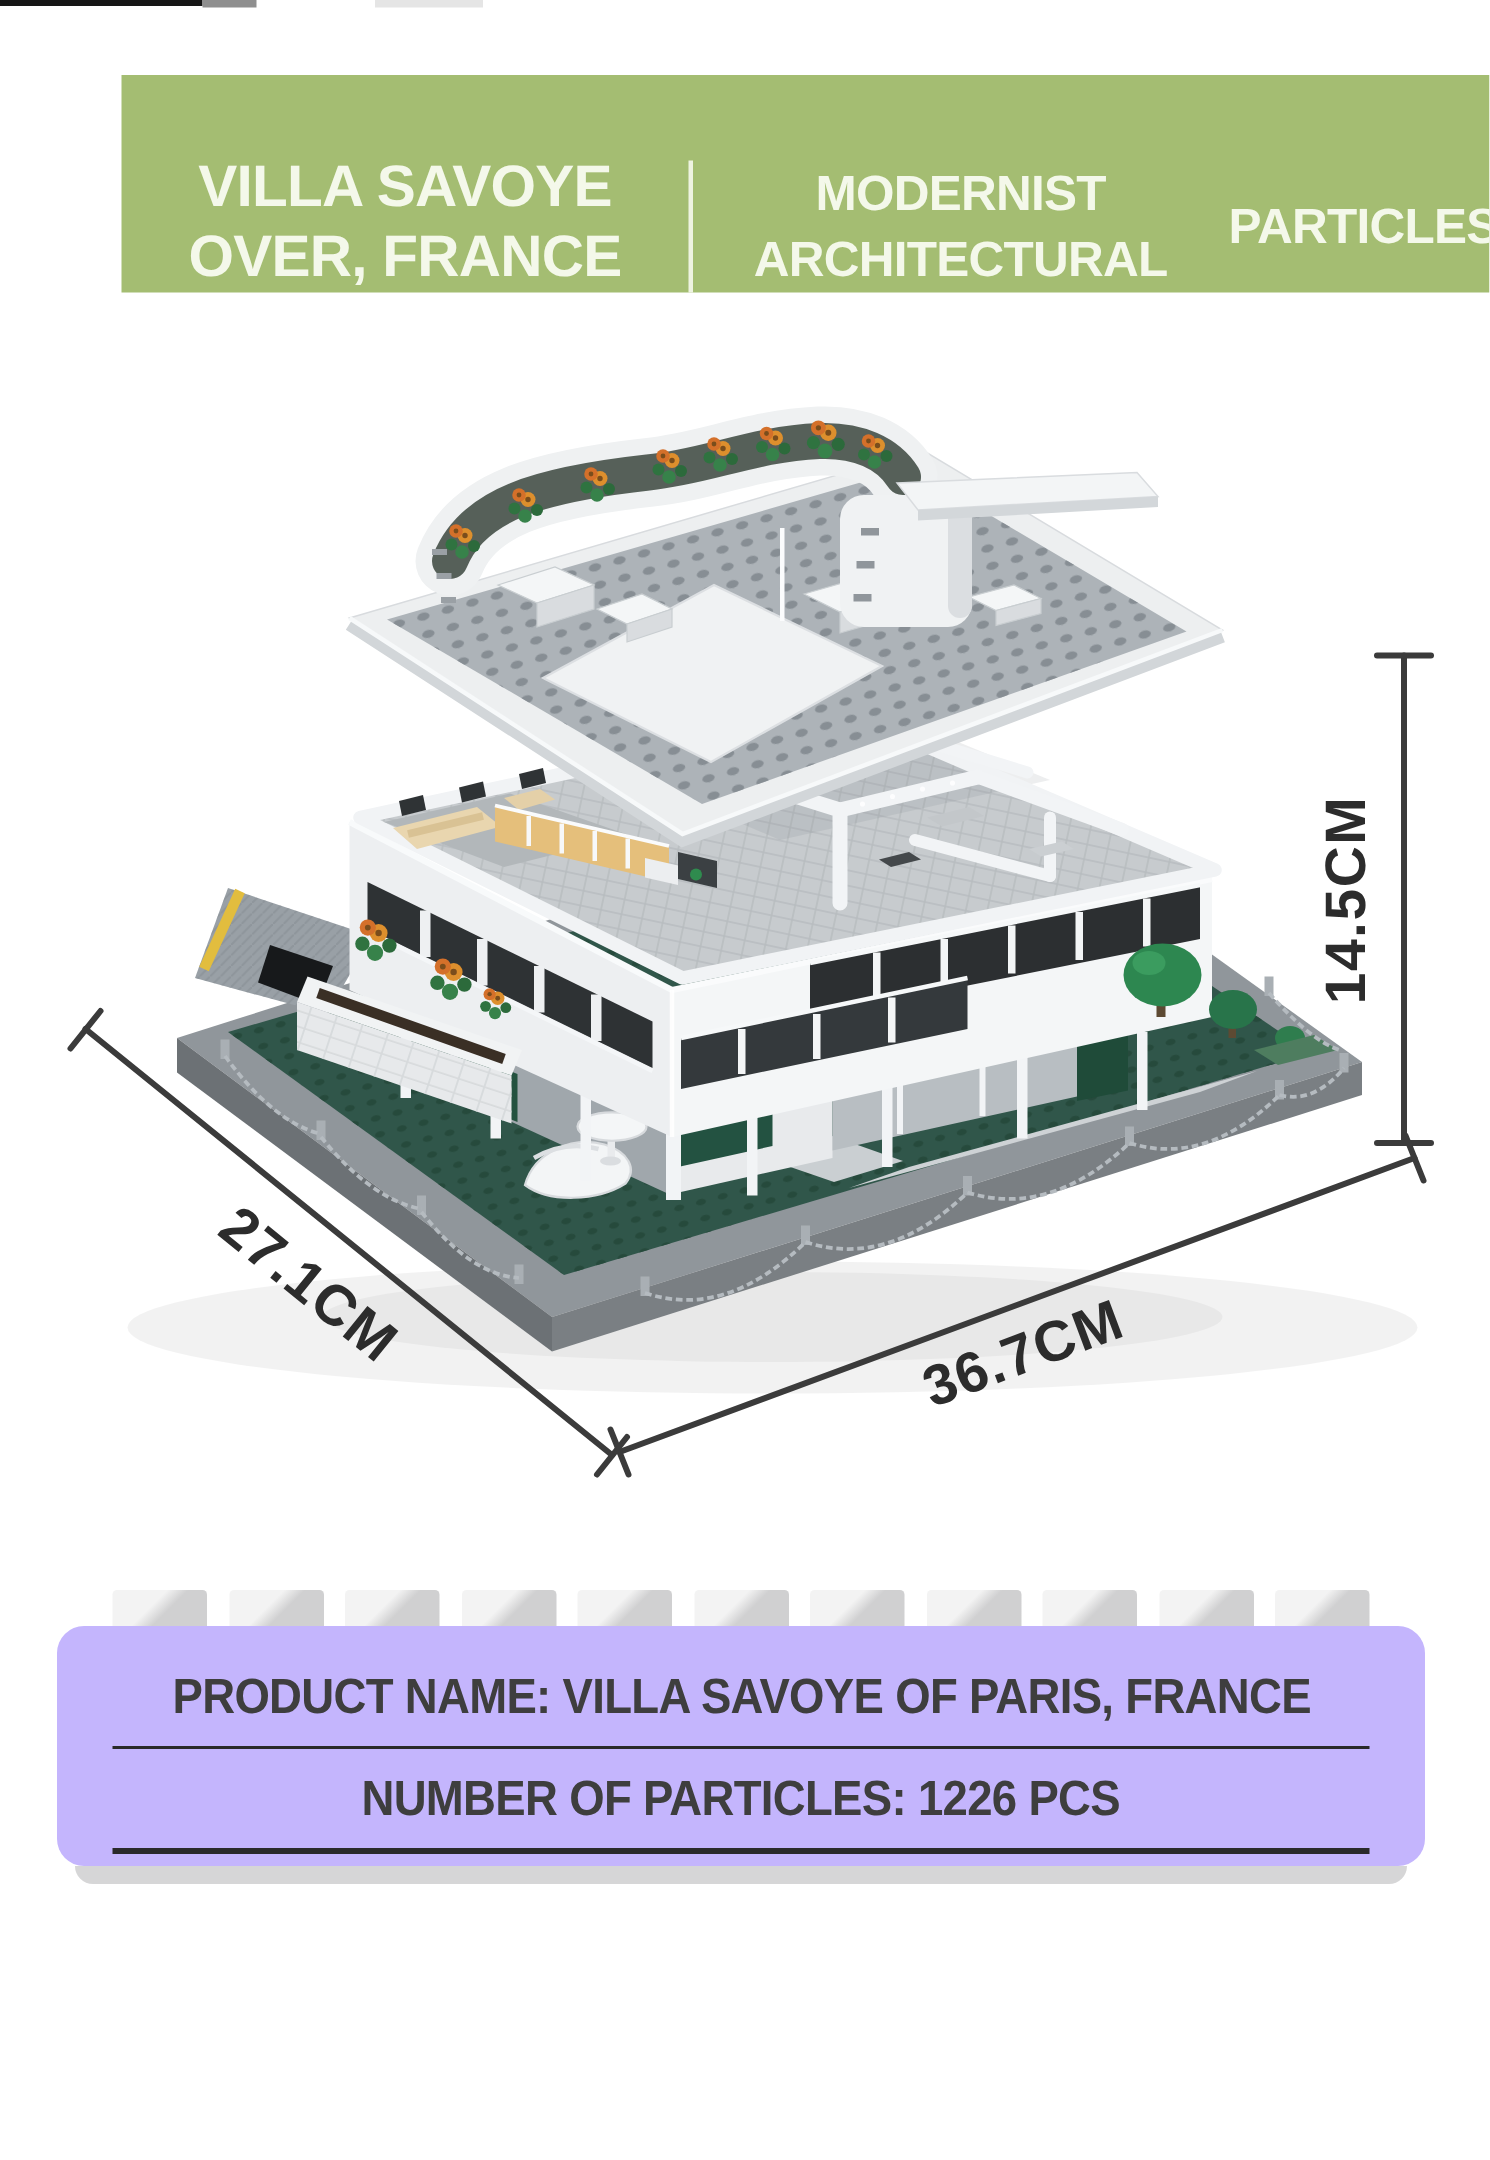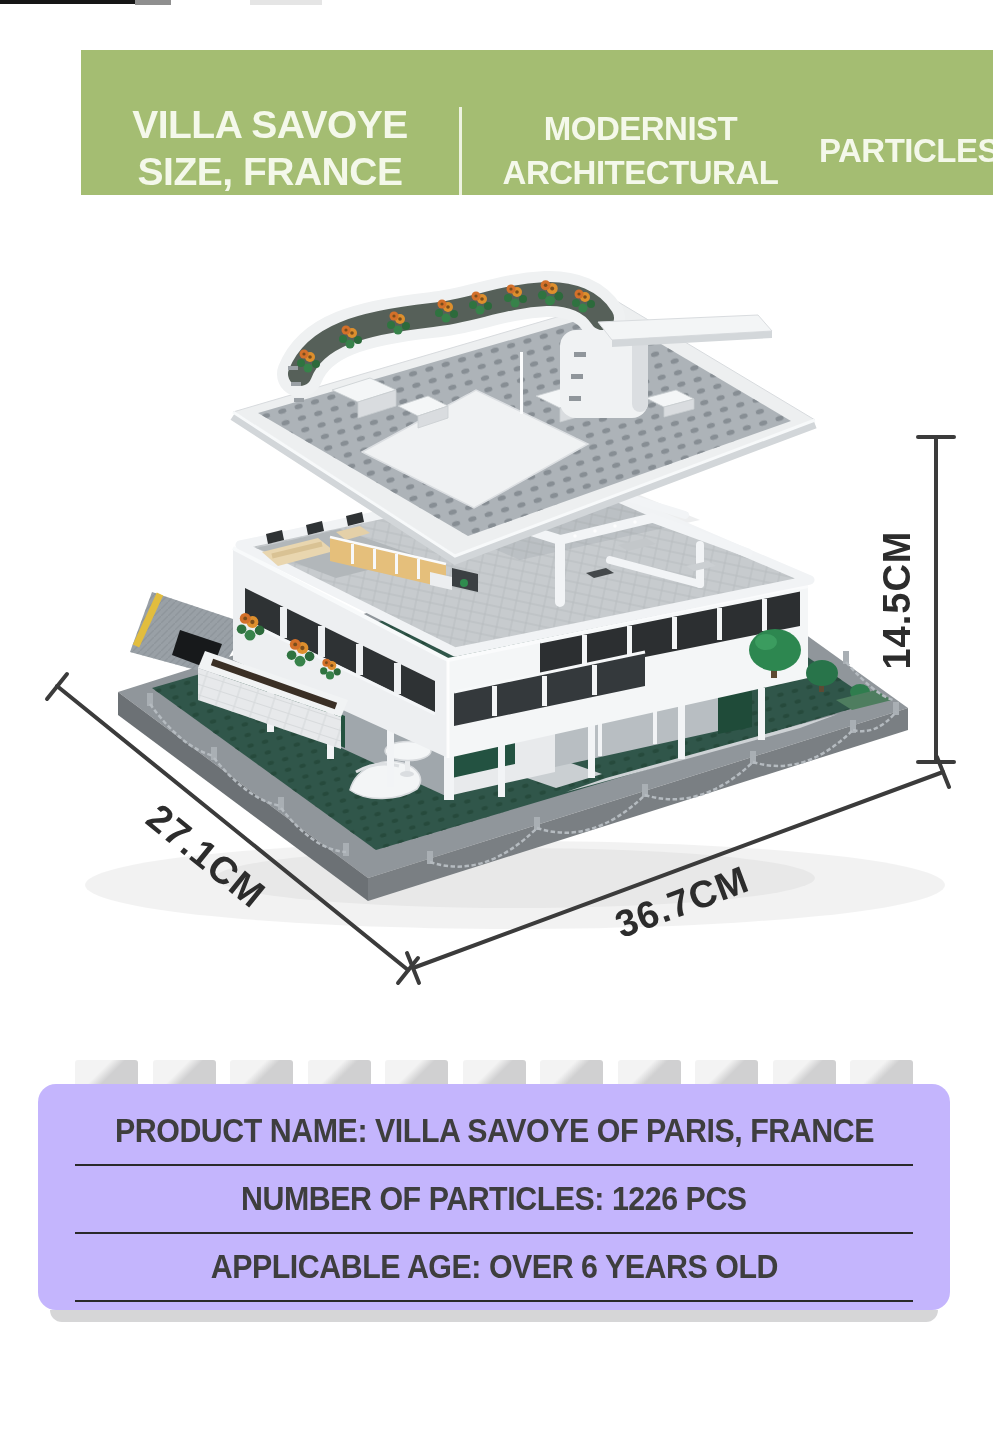--- a/index.html
+++ b/index.html
@@ -53,21 +53,21 @@
 
 <div class="canvas">
 
   <div class="edge-a1"></div>
   <div class="edge-a2"></div>
   <div class="edge-a3"></div>
 
   <header class="banner" style="--banner-bg: #a4bd72;">
     <div class="banner-left">
       <div>VILLA SAVOYE</div>
-      <div>SIZE, FRANCE</div>
+      <div>OVER, FRANCE</div>
     </div>
     <div class="banner-divider"></div>
     <div class="banner-right">
       <div>MODERNIST ARCHITECTURAL</div>
       <div>PARTICLES</div>
     </div>
   </header>
 
   <svg class="model-svg" viewBox="0 0 993 1440">
     <defs>
@@ -371,21 +371,18 @@
     </div>
     <div class="card">
       <div class="spec-row">
         <span>PRODUCT NAME: VILLA SAVOYE OF PARIS, FRANCE</span>
       </div>
       <div class="spec-divider"></div>
       <div class="spec-row">
         <span>NUMBER OF PARTICLES: 1226 PCS</span>
       </div>
       <div class="spec-divider"></div>
-      <div class="spec-row">
-        <span>APPLICABLE AGE: OVER 6 YEARS OLD</span>
-      </div>
       <div class="spec-divider"></div>
     </div>
     <div class="card-shadow"></div>
   </section>
 
 </div>
 
 </body></html>

